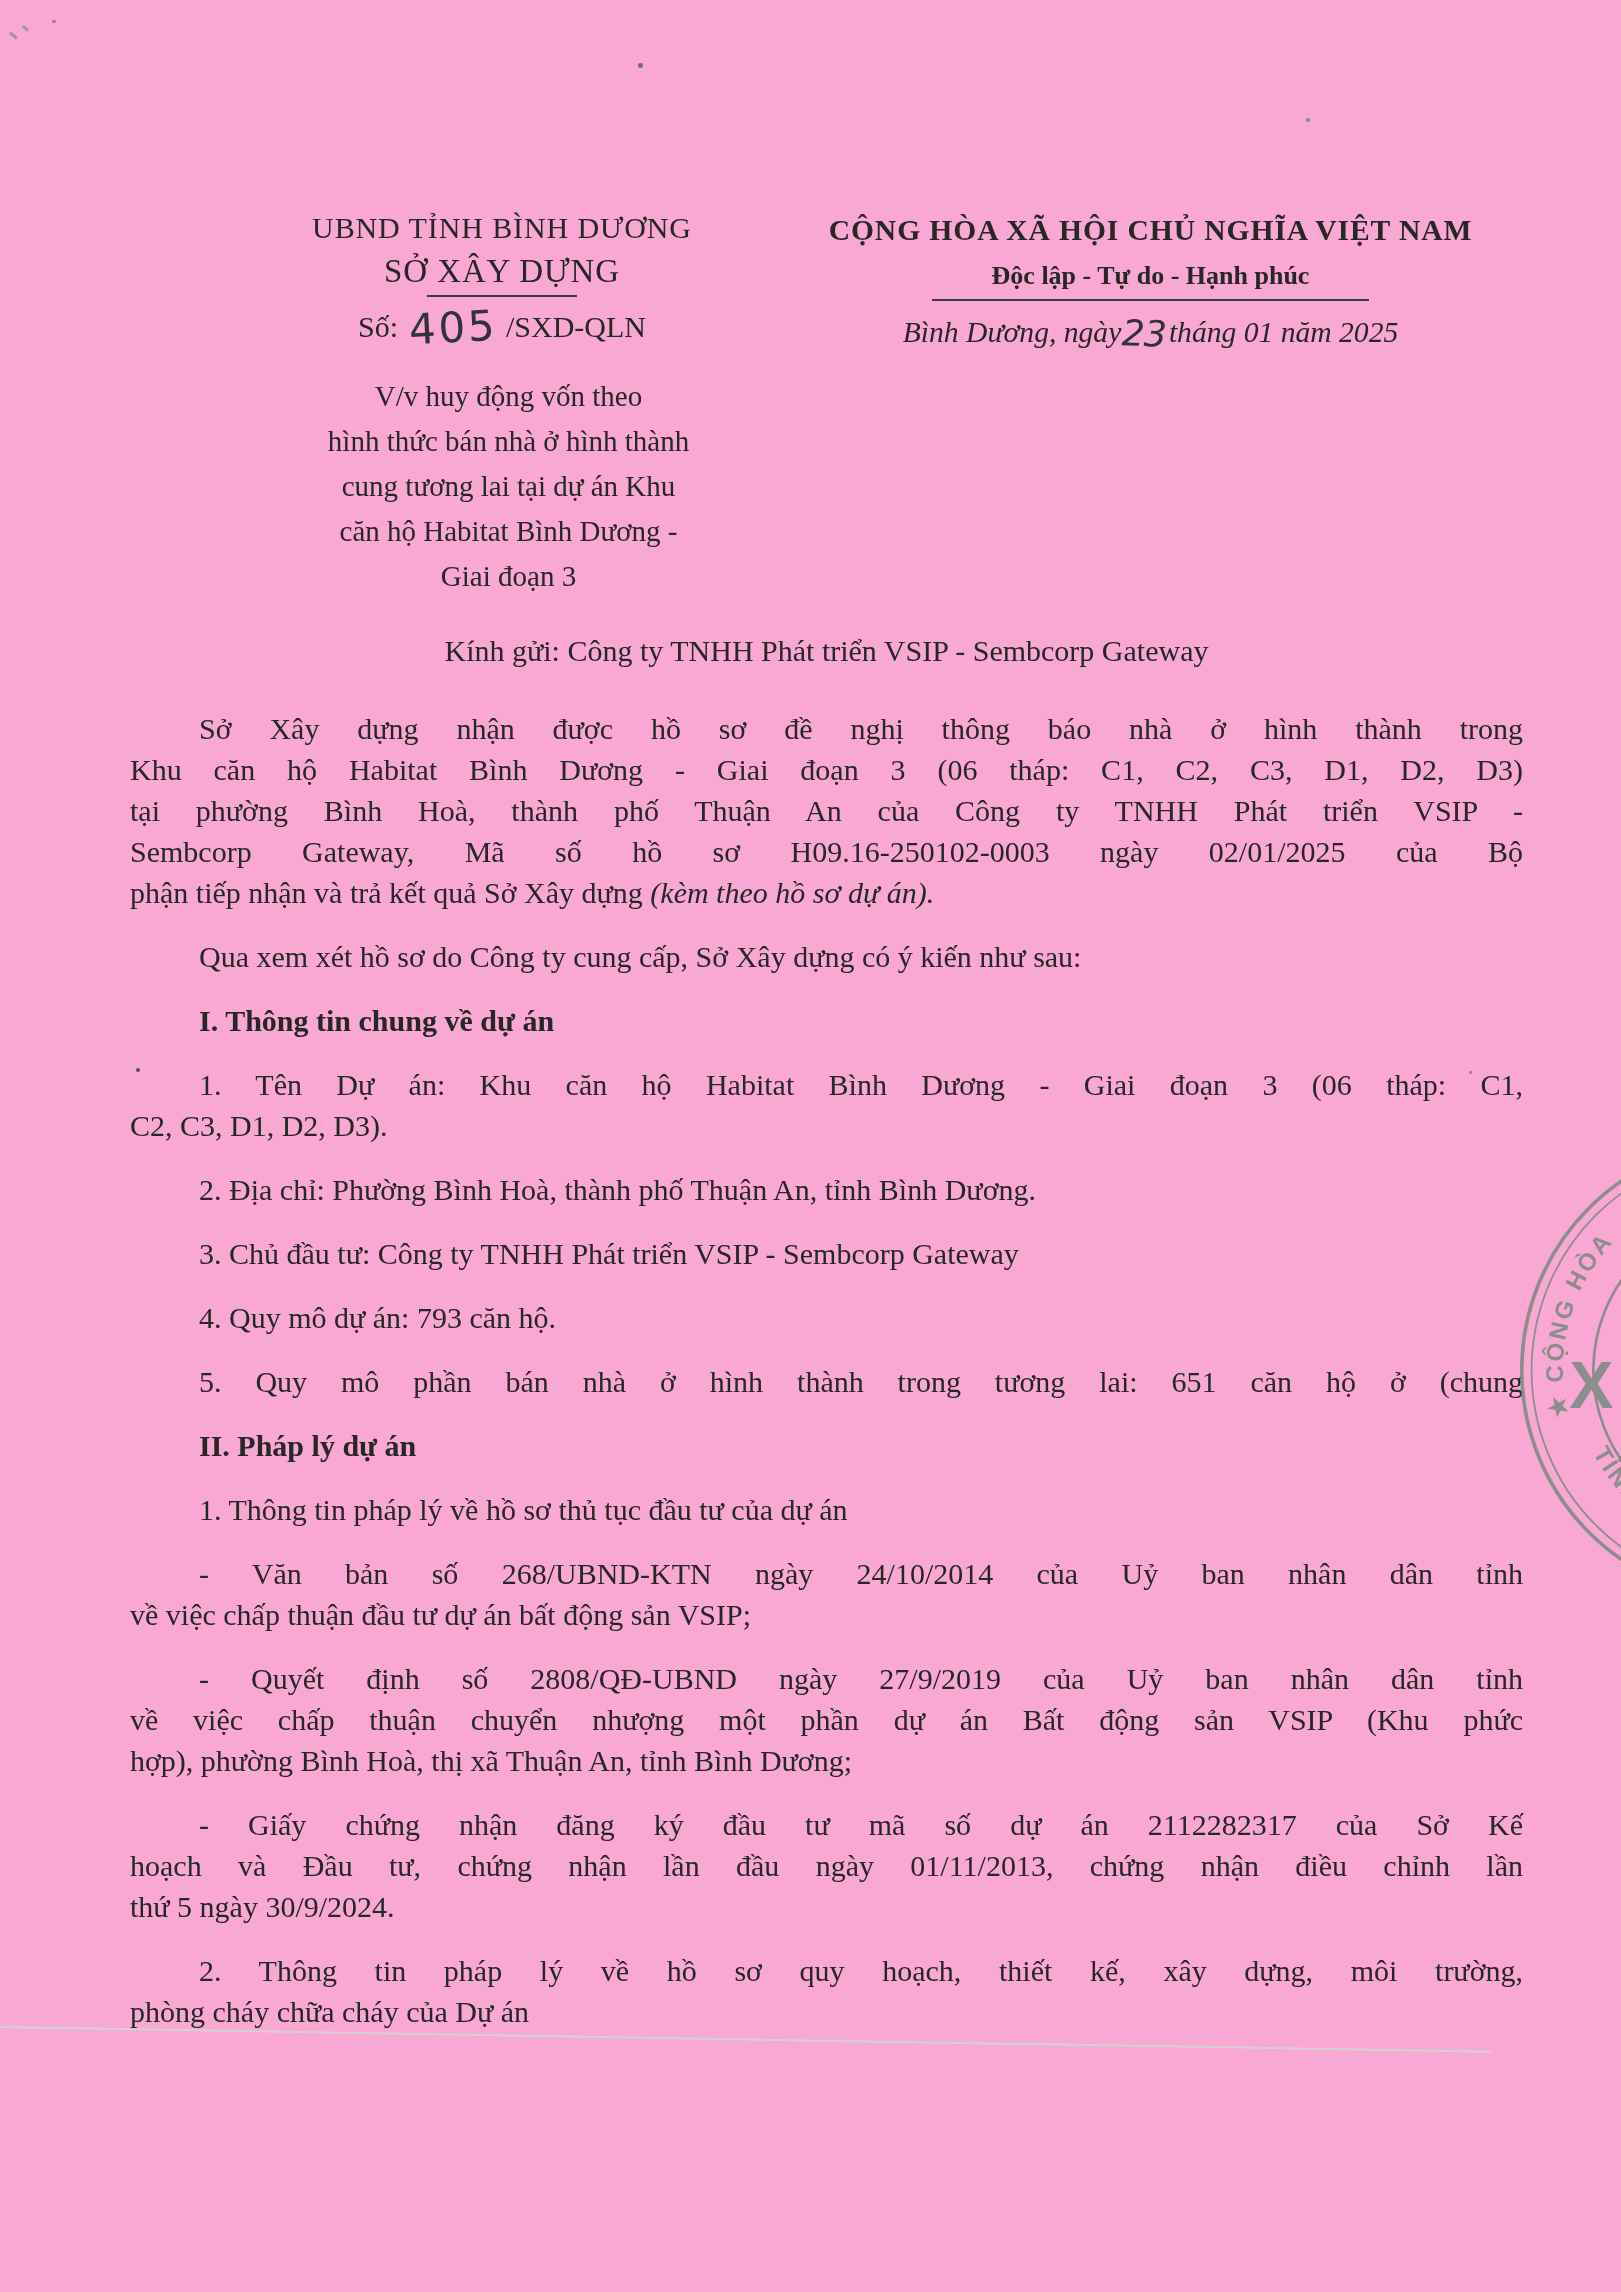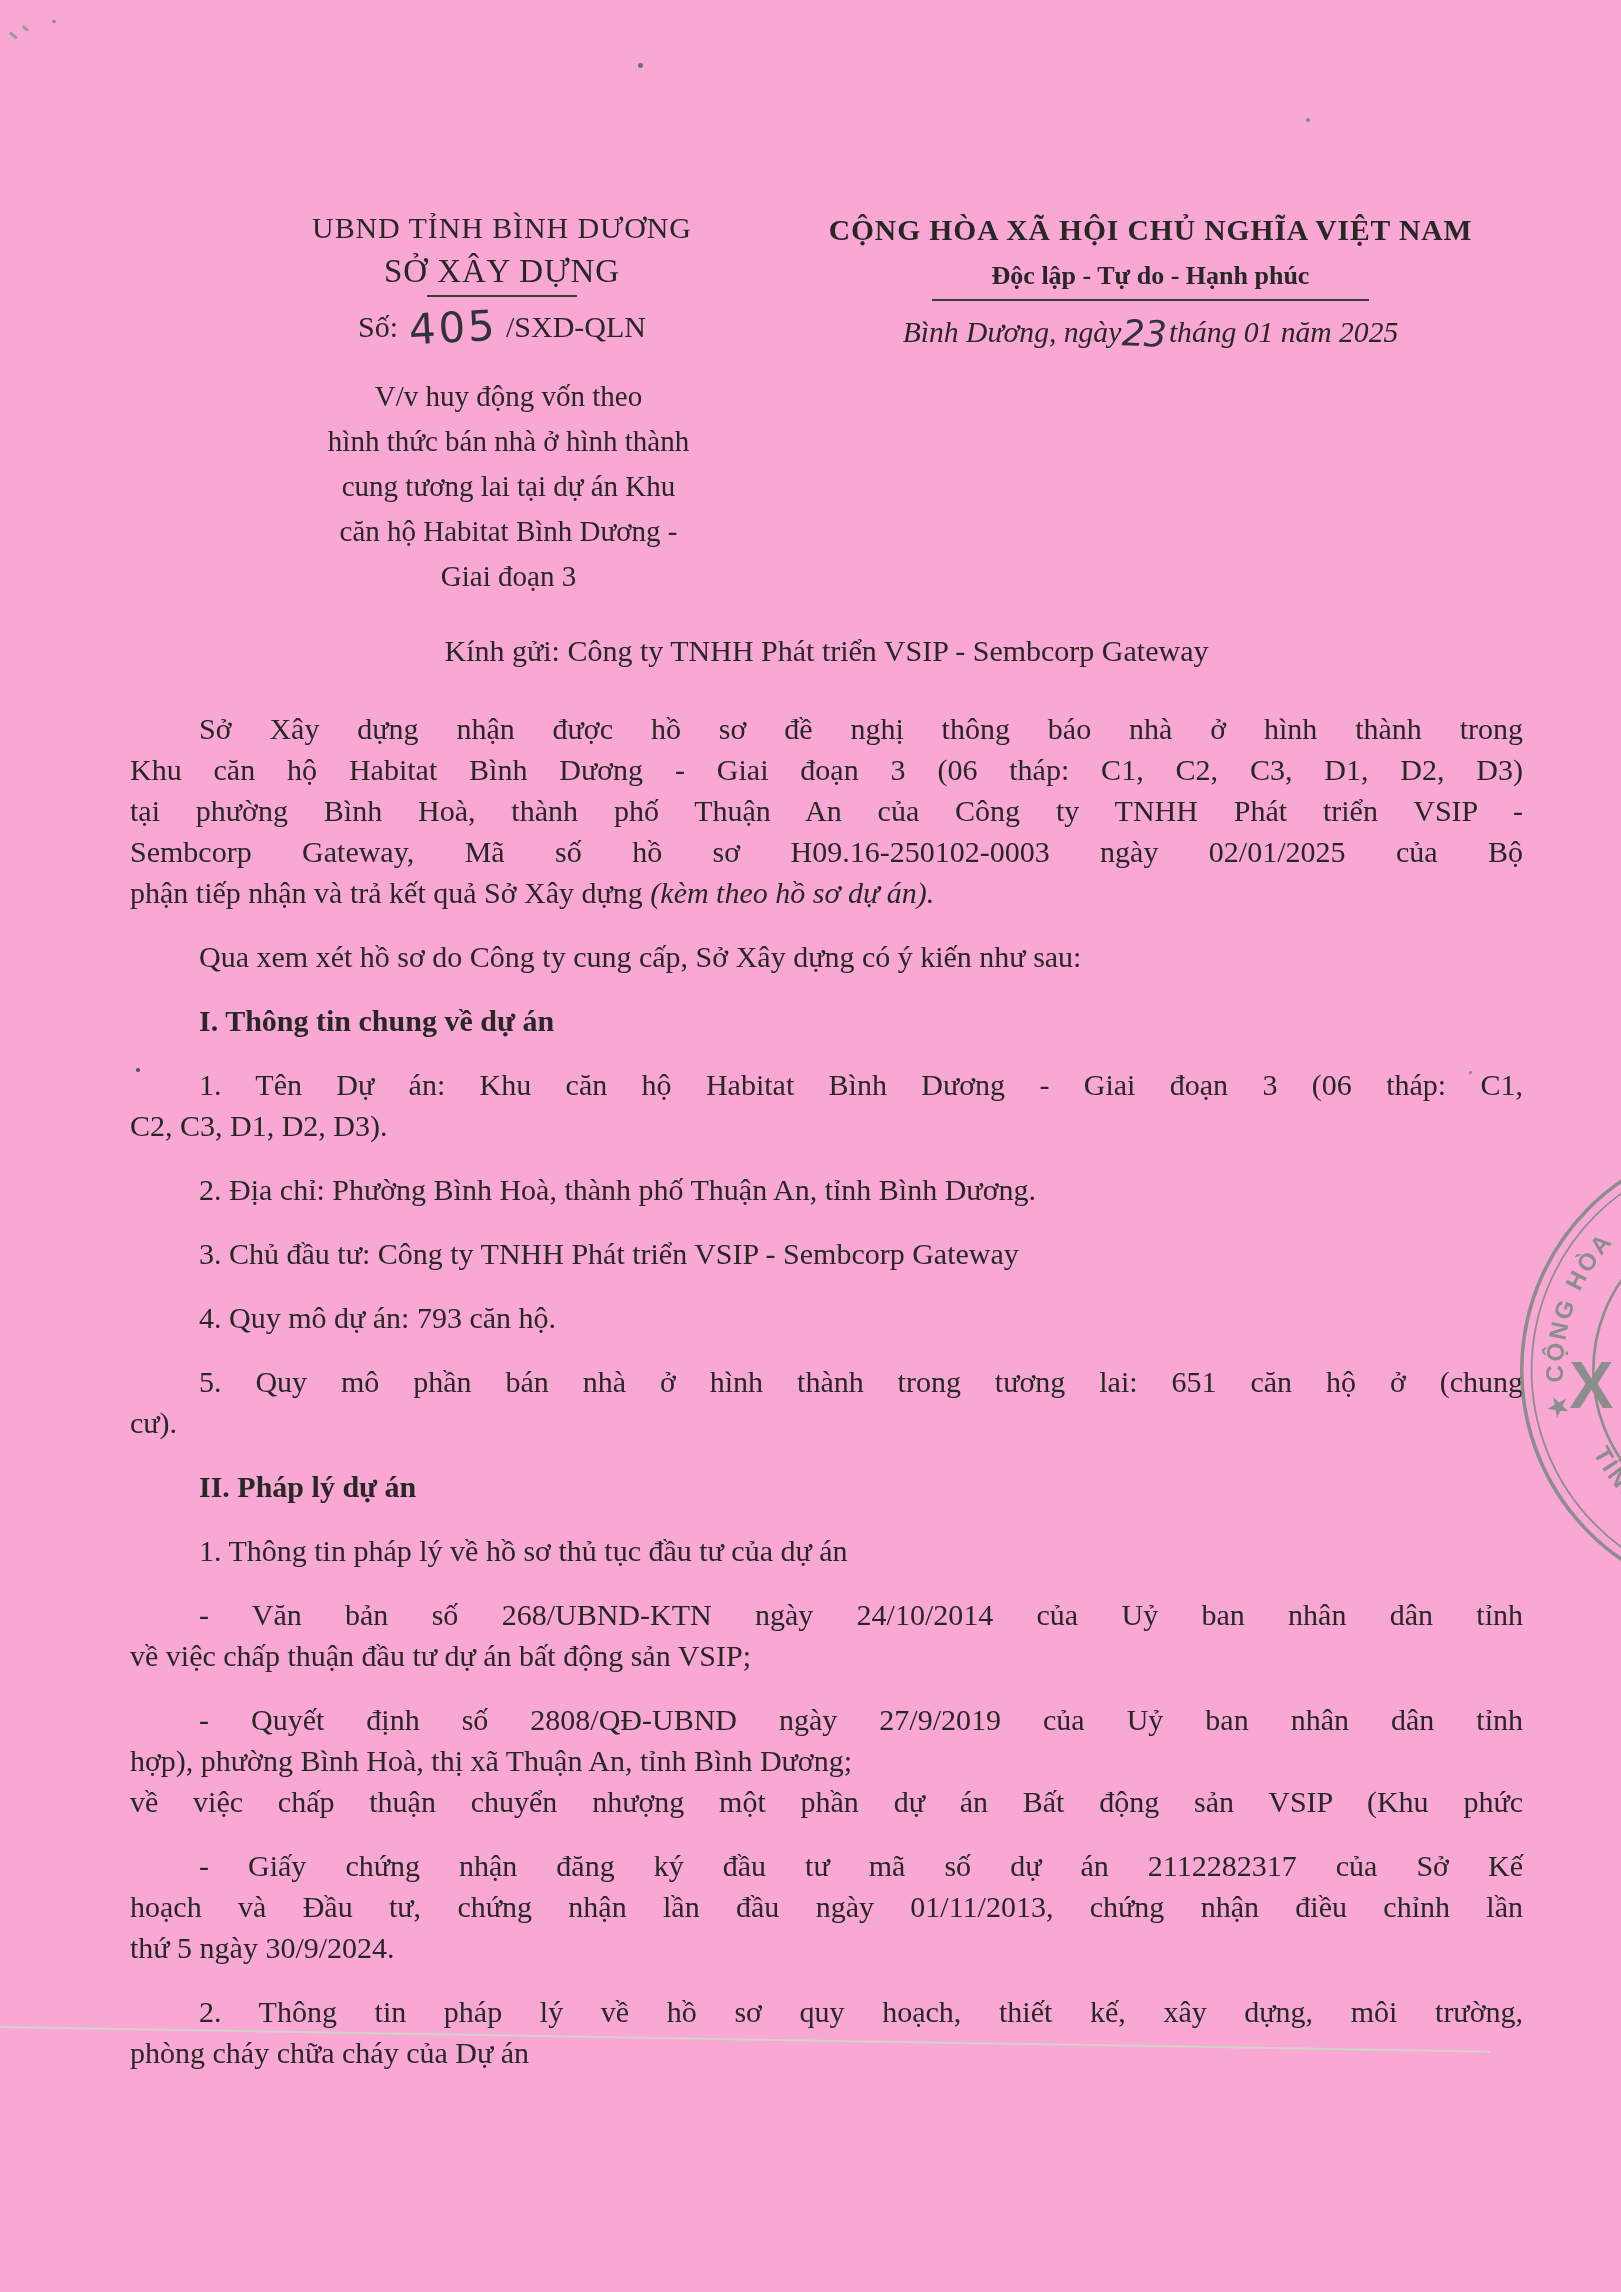--- a/index.html
+++ b/index.html
@@ -121,40 +121,39 @@
     <div class="blk">
       <div class="ln left ind">3. Chủ đầu tư: Công ty TNHH Phát triển VSIP - Sembcorp Gateway</div>
     </div>
 
     <div class="blk">
       <div class="ln left ind">4. Quy mô dự án: 793 căn hộ.</div>
     </div>
 
     <div class="blk">
       <div class="ln ind">5. Quy mô phần bán nhà ở hình thành trong tương lai: 651 căn hộ ở (chung</div>
-      <div class="ln left">cư).</div>
     </div>
 
     <div class="blk">
       <div class="ln left ind bold">II. Pháp lý dự án</div>
     </div>
 
     <div class="blk">
       <div class="ln left ind">1. Thông tin pháp lý về hồ sơ thủ tục đầu tư của dự án</div>
     </div>
 
     <div class="blk">
       <div class="ln ind">- Văn bản số 268/UBND-KTN ngày 24/10/2014 của Uỷ ban nhân dân tỉnh</div>
       <div class="ln left">về việc chấp thuận đầu tư dự án bất động sản VSIP;</div>
     </div>
 
     <div class="blk">
       <div class="ln ind">- Quyết định số 2808/QĐ-UBND ngày 27/9/2019 của Uỷ ban nhân dân tỉnh</div>
+      <div class="ln">về việc chấp thuận chuyển nhượng một phần dự án Bất động sản VSIP (Khu phức</div>
       <div class="ln left">hợp), phường Bình Hoà, thị xã Thuận An, tỉnh Bình Dương;</div>
-      <div class="ln">về việc chấp thuận chuyển nhượng một phần dự án Bất động sản VSIP (Khu phức</div>
     </div>
 
     <div class="blk">
       <div class="ln ind">- Giấy chứng nhận đăng ký đầu tư mã số dự án 2112282317 của Sở Kế</div>
       <div class="ln">hoạch và Đầu tư, chứng nhận lần đầu ngày 01/11/2013, chứng nhận điều chỉnh lần</div>
       <div class="ln left">thứ 5 ngày 30/9/2024.</div>
     </div>
 
     <div class="blk">
       <div class="ln ind">2. Thông tin pháp lý về hồ sơ quy hoạch, thiết kế, xây dựng, môi trường,</div>

